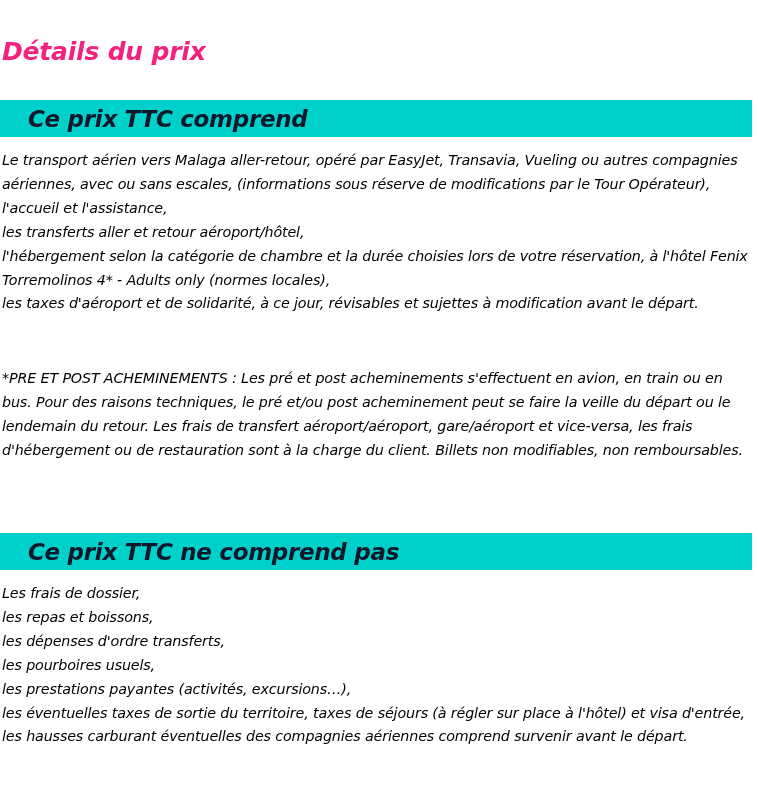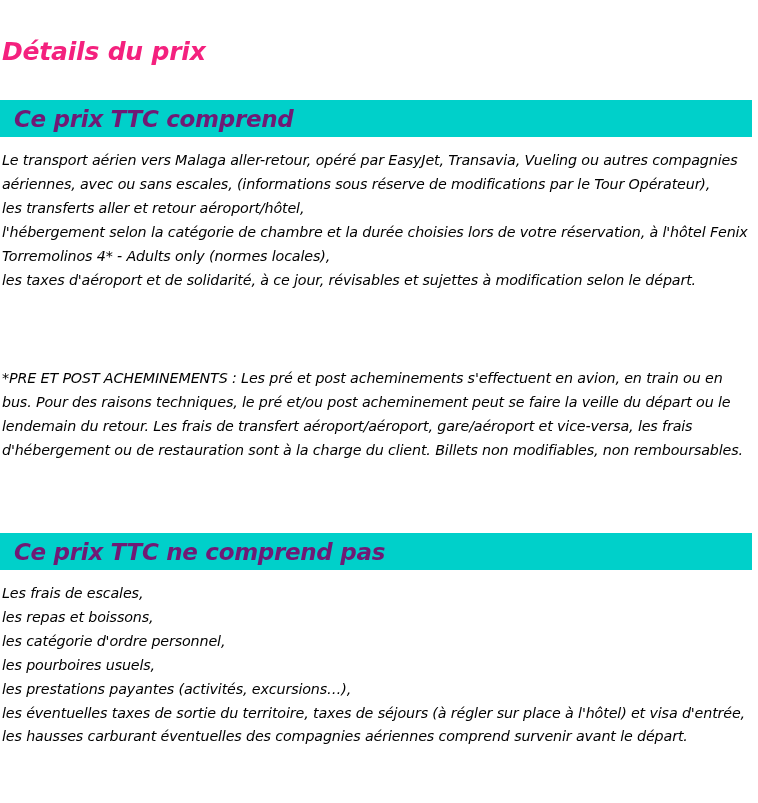--- a/index.html
+++ b/index.html
@@ -39,27 +39,27 @@
   
   .section-bar {
     position: absolute;
     left: 0px;
     width: 752px;
     height: 37px;
     background: #00D0CA;
   }
   .section-bar .bar-label {
     position: absolute;
-    left: 14px;
+    left: 28px;
     top: 4px;
     font-family: "DejaVu Sans", sans-serif;
     font-size: 23px;
     font-weight: bold;
     font-style: italic;
-    color: #701a75;
+    color: #0f172a;
     letter-spacing: -0.3px;
     line-height: 30px;
     white-space: nowrap;
   }
   #bar-included  { top: 100px; }
   #bar-excluded  { top: 533px; }
 
   
   .text-block {
     position: absolute;
@@ -86,36 +86,37 @@
 <div class="page">
 
   <h1 class="page-title">Détails du prix</h1>
 
   <div class="section-bar" id="bar-included">
     <span class="bar-label">Ce prix TTC comprend</span>
   </div>
 
   <div class="text-block" id="included-list">
       <p>Le transport aérien vers Malaga aller-retour, opéré par EasyJet, Transavia, Vueling ou autres compagnies aériennes, avec ou sans escales, (informations sous réserve de modifications par le Tour Opérateur),</p>
+      <p>l'accueil et l'assistance,</p>
       <p>les transferts aller et retour aéroport/hôtel,</p>
       <p>l'hébergement selon la catégorie de chambre et la durée choisies lors de votre réservation, à l'hôtel Fenix Torremolinos 4* - Adults only (normes locales),</p>
-      <p>les taxes d'aéroport et de solidarité, à ce jour, révisables et sujettes à modification selon le départ.</p>
+      <p>les taxes d'aéroport et de solidarité, à ce jour, révisables et sujettes à modification avant le départ.</p>
     </div>
 
   <div class="text-block" id="included-note">
       <p>*PRE ET POST ACHEMINEMENTS : Les pré et post acheminements s'effectuent en avion, en train ou en bus. Pour des raisons techniques, le pré et/ou post acheminement peut se faire la veille du départ ou le lendemain du retour. Les frais de transfert aéroport/aéroport, gare/aéroport et vice-versa, les frais d'hébergement ou de restauration sont à la charge du client. Billets non modifiables, non remboursables.</p>
     </div>
 
   <div class="section-bar" id="bar-excluded">
     <span class="bar-label">Ce prix TTC ne comprend pas</span>
   </div>
 
   <div class="text-block" id="excluded-list">
-      <p>Les frais de escales,</p>
+      <p>Les frais de dossier,</p>
       <p>les repas et boissons,</p>
-      <p>les catégorie d'ordre personnel,</p>
+      <p>les dépenses d'ordre transferts,</p>
       <p>les pourboires usuels,</p>
       <p>les prestations payantes (activités, excursions…),</p>
       <p>les éventuelles taxes de sortie du territoire, taxes de séjours (à régler sur place à l'hôtel) et visa d'entrée,</p>
       <p>les hausses carburant éventuelles des compagnies aériennes comprend survenir avant le départ.</p>
     </div>
 
 </div>
 
 </body></html>

